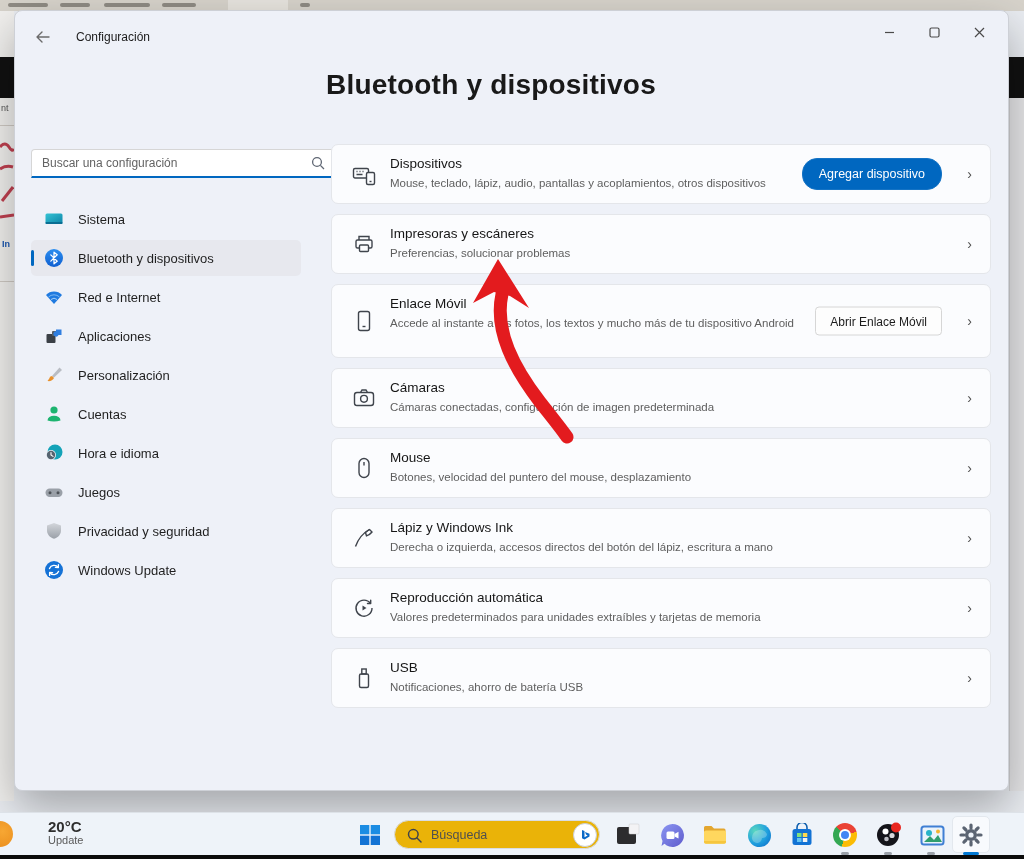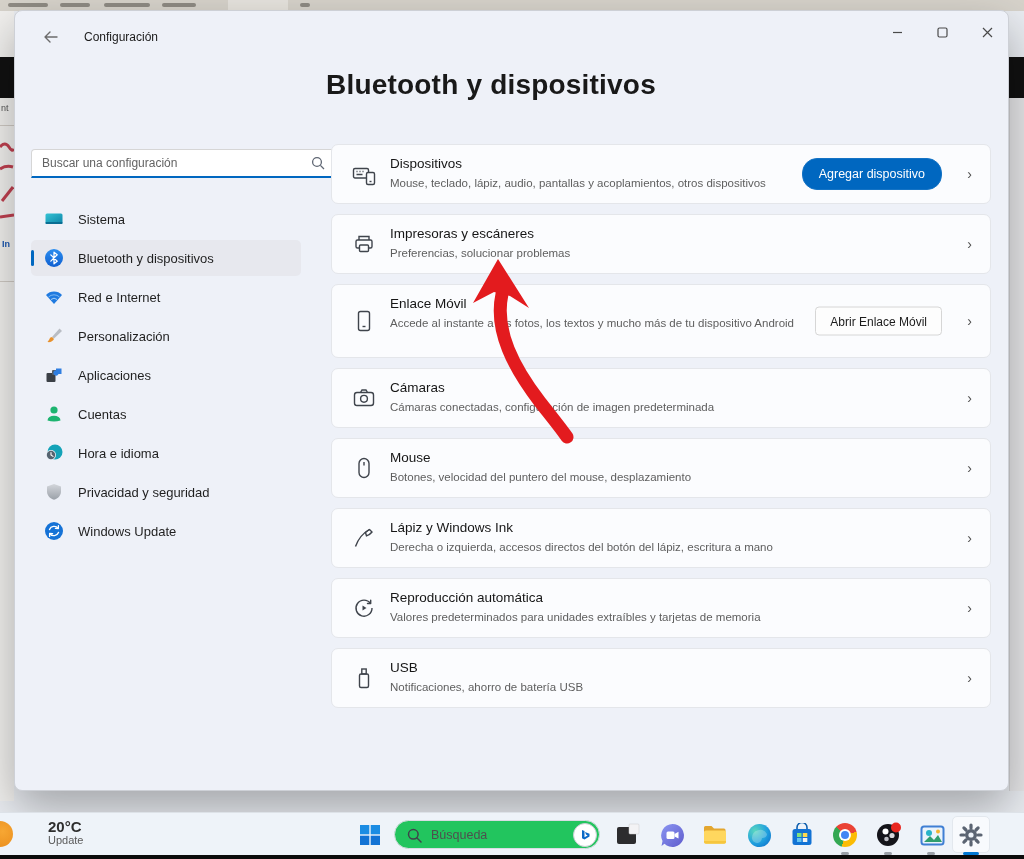--- a/index.html
+++ b/index.html
@@ -15,21 +15,21 @@
   .blackblock-r { position:absolute; left:1009px; top:57px; width:15px; height:41px; background:#111; }
   .right-bg { position:absolute; left:1009px; top:98px; width:15px; height:693px; background:#e6e6e8; border-left:1px solid #d2d2d4; }
   .frag-text { position:absolute; font-size:9px; color:#555; }
   .frag-line { position:absolute; height:1px; background:#cfcac4; }
   .frag-red { position:absolute; }
 
   
   .win { position:absolute; left:14px; top:10px; width:995px; height:781px;
          background:#eef1f8; border-radius:8px; border:1px solid #cdd0d6;
          box-shadow:0 18px 45px rgba(0,0,0,.30); }
-  .titlebar { position:absolute; left:8px; top:0; width:100%; height:48px;padding-left:37px; }
+  .titlebar { position:absolute; left:0; top:0; width:100%; height:48px;padding-left:37px; }
   .back-btn { position:absolute; left:14px; top:16px; width:26px; height:22px; color:#6b6b6b;
               font-size:15px; text-align:center; line-height:22px; border-radius:4px; cursor:pointer; }
   .app-title { position:absolute; left:61px; top:19px; font-size:12px; color:#1b1b1b; }
   .win-controls { position:absolute; right:6px; top:6px; display:flex; }
   .win-btn { width:45px; height:30px; display:flex; align-items:center; justify-content:center;
              color:#4a4a4a; font-size:13px; }
   .win-btn svg { display:block; }
 
   .page-title { position:absolute; left:311px; top:58px; font-size:28px; font-weight:700;
                 color:#191919; letter-spacing:.2px; }
@@ -71,21 +71,21 @@
   
   .taskbar { position:absolute; left:0; top:812px; width:1024px; height:43px; background:#eef3f9;
              border-top:1px solid #dde2e8; }
   .weather { position:absolute; left:0; top:0; height:43px; width:130px; cursor:pointer; }
   .sun { position:absolute; left:-13px; top:8px; width:26px; height:26px; border-radius:50%;
          background:radial-gradient(circle at 60% 40%, #f7a733, #e88a1a); }
   .w-temp { position:absolute; left:48px; top:5px; font-size:15px; color:#2e2e2e; font-weight:700; }
   .w-cond { position:absolute; left:48px; top:21px; font-size:11px; color:#5a5a5a; }
   .tb-ic { position:absolute; top:8px; width:28px; height:28px; display:flex; align-items:center;
            justify-content:center; cursor:pointer; }
-  .search-pill { position:absolute; left:394px; top:7px; width:206px; height:29px; background:#22c55e;
+  .search-pill { position:absolute; left:394px; top:7px; width:206px; height:29px; background:#eab308;
                  border:1px solid #d8dce2; border-radius:15px; cursor:text; }
   .search-pill input { position:absolute; left:36px; top:1px; width:130px; height:25px; border:0; outline:0;
                        background:transparent; font-family:"Liberation Sans",sans-serif; font-size:12.5px; color:#333; }
   .search-pill input::placeholder { color:#4f4f4f; }
   .pill-mag { position:absolute; left:12px; top:7px; }
   .bing-bubble { position:absolute; right:2px; top:2px; width:24px; height:24px; border-radius:50%;
                  background:#fff; border:1px solid #c9cdd3; display:flex; align-items:center; justify-content:center; }
   .run-dash { position:absolute; top:39px; height:3px; border-radius:2px; background:#9aa0a8; width:8px; }
   .run-dash.active { background:#0078d4; width:16px; }
   .settings-active { position:absolute; left:952px; top:3px; width:38px; height:37px; background:#f8fafd;
@@ -207,36 +207,36 @@
               <path d="M4.5 10 a8 8 0 0 1 11 0" stroke="#7db8f2" stroke-width="1" fill="none"></path>
               <path d="M7 12.5 a4.5 4.5 0 0 1 6 0" stroke="#a9d0f7" stroke-width="1" fill="none"></path>
             </svg>
         </span>
         <span class="nav-label">Red e Internet</span>
       </div>
 
       <div class="nav-item">
         <span class="nav-ic">
           <svg width="20" height="20" viewBox="0 0 20 20">
-              <path d="M8 11 L15.5 2.5 L18 5 L10 12.5 Z" fill="#b9bdc4"></path>
-              <path d="M8 11 L10 13 C9 15.5 6 16.5 3.5 16 C4.5 14.5 5.5 13.5 6 11.8 Z" fill="#e8912d"></path>
-            </svg>
-        </span>
-        <span class="nav-label">Personalización</span>
-      </div>
-
-      <div class="nav-item">
-        <span class="nav-ic">
-          <svg width="20" height="20" viewBox="0 0 20 20">
               <rect x="2.5" y="8" width="9" height="9" rx="1" fill="#3b4046"></rect>
               <rect x="8" y="5" width="5" height="5" rx="1" fill="#565c63"></rect>
               <path d="M12 3.5 h5.5 v5.5 h-3 a2.7 2.7 0 1 1 -2.5 -3.8 Z" fill="#2f7ee0"></path>
             </svg>
         </span>
         <span class="nav-label">Aplicaciones</span>
+      </div>
+
+      <div class="nav-item">
+        <span class="nav-ic">
+          <svg width="20" height="20" viewBox="0 0 20 20">
+              <path d="M8 11 L15.5 2.5 L18 5 L10 12.5 Z" fill="#b9bdc4"></path>
+              <path d="M8 11 L10 13 C9 15.5 6 16.5 3.5 16 C4.5 14.5 5.5 13.5 6 11.8 Z" fill="#e8912d"></path>
+            </svg>
+        </span>
+        <span class="nav-label">Personalización</span>
       </div>
 
       <div class="nav-item">
         <span class="nav-ic">
           <svg width="20" height="20" viewBox="0 0 20 20">
               <circle cx="10" cy="6" r="3.6" fill="#1db470"></circle>
               <path d="M3.5 16.5 a6.5 4.8 0 0 1 13 0 q-6.5 2.2 -13 0 Z" fill="#1db470"></path>
             </svg>
         </span>
         <span class="nav-label">Cuentas</span>
@@ -247,20 +247,30 @@
           <svg width="20" height="20" viewBox="0 0 20 20">
               <circle cx="11" cy="9" r="7.5" fill="#14a3b8"></circle>
               <circle cx="7" cy="12" r="5" fill="#e7eef5"></circle>
               <circle cx="7" cy="12" r="4.2" fill="#55636f"></circle>
               <path d="M7 9.6 V12 L9 13.4" stroke="#fff" stroke-width="1.1" fill="none" stroke-linecap="round"></path>
             </svg>
         </span>
         <span class="nav-label">Hora e idioma</span>
       </div>
 
+      <div class="nav-item">
+        <span class="nav-ic">
+          <svg width="20" height="20" viewBox="0 0 20 20">
+              <rect x="1.5" y="6.5" width="17" height="8.5" rx="4.2" fill="#9aa0a8"></rect>
+              <circle cx="6" cy="10.7" r="1.5" fill="#4d5258"></circle>
+              <circle cx="14" cy="10.7" r="1.5" fill="#4d5258"></circle>
+            </svg>
+        </span>
+        <span class="nav-label">Juegos</span>
+      </div>
 
 
       <div class="nav-item">
         <span class="nav-ic">
           <svg width="20" height="20" viewBox="0 0 20 20">
               <defs>
                 <linearGradient id="gShield" x1="0" y1="0" x2="0" y2="1">
                   <stop offset="0" stop-color="#d3d6db"></stop>
                   <stop offset="1" stop-color="#9aa0a8"></stop>
                 </linearGradient>

